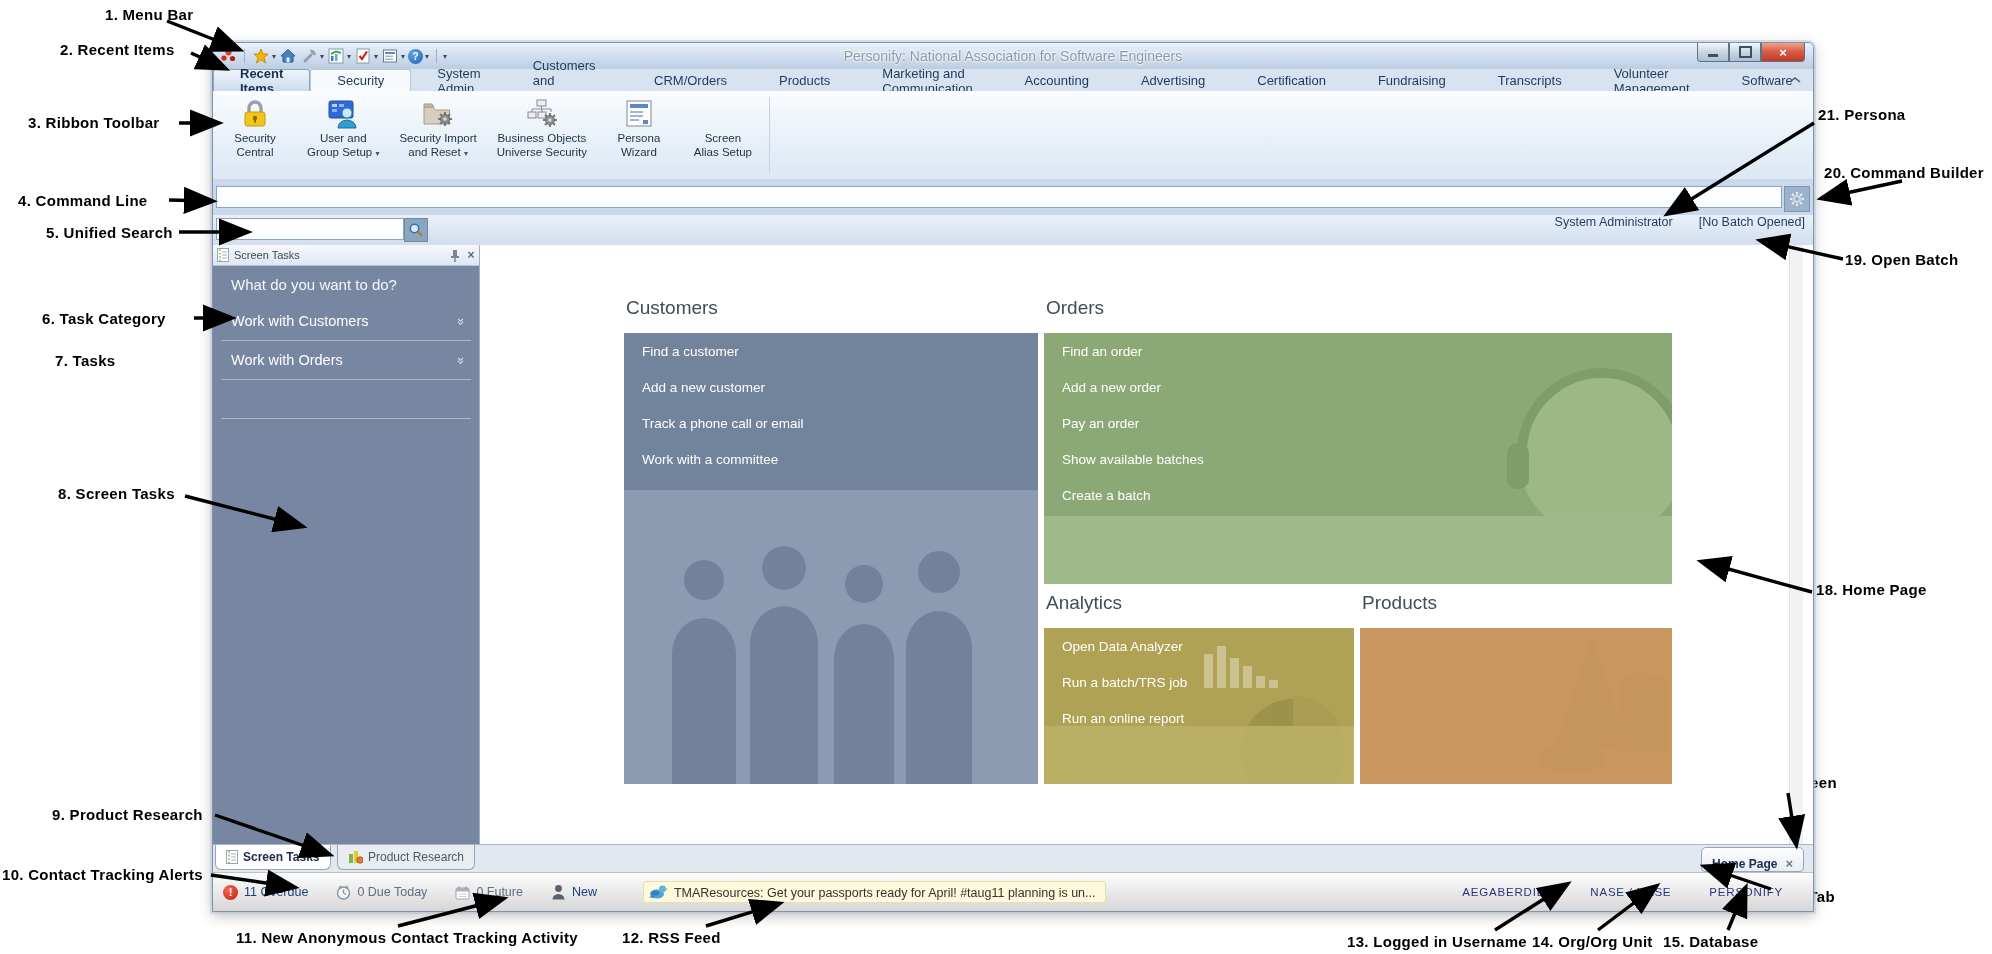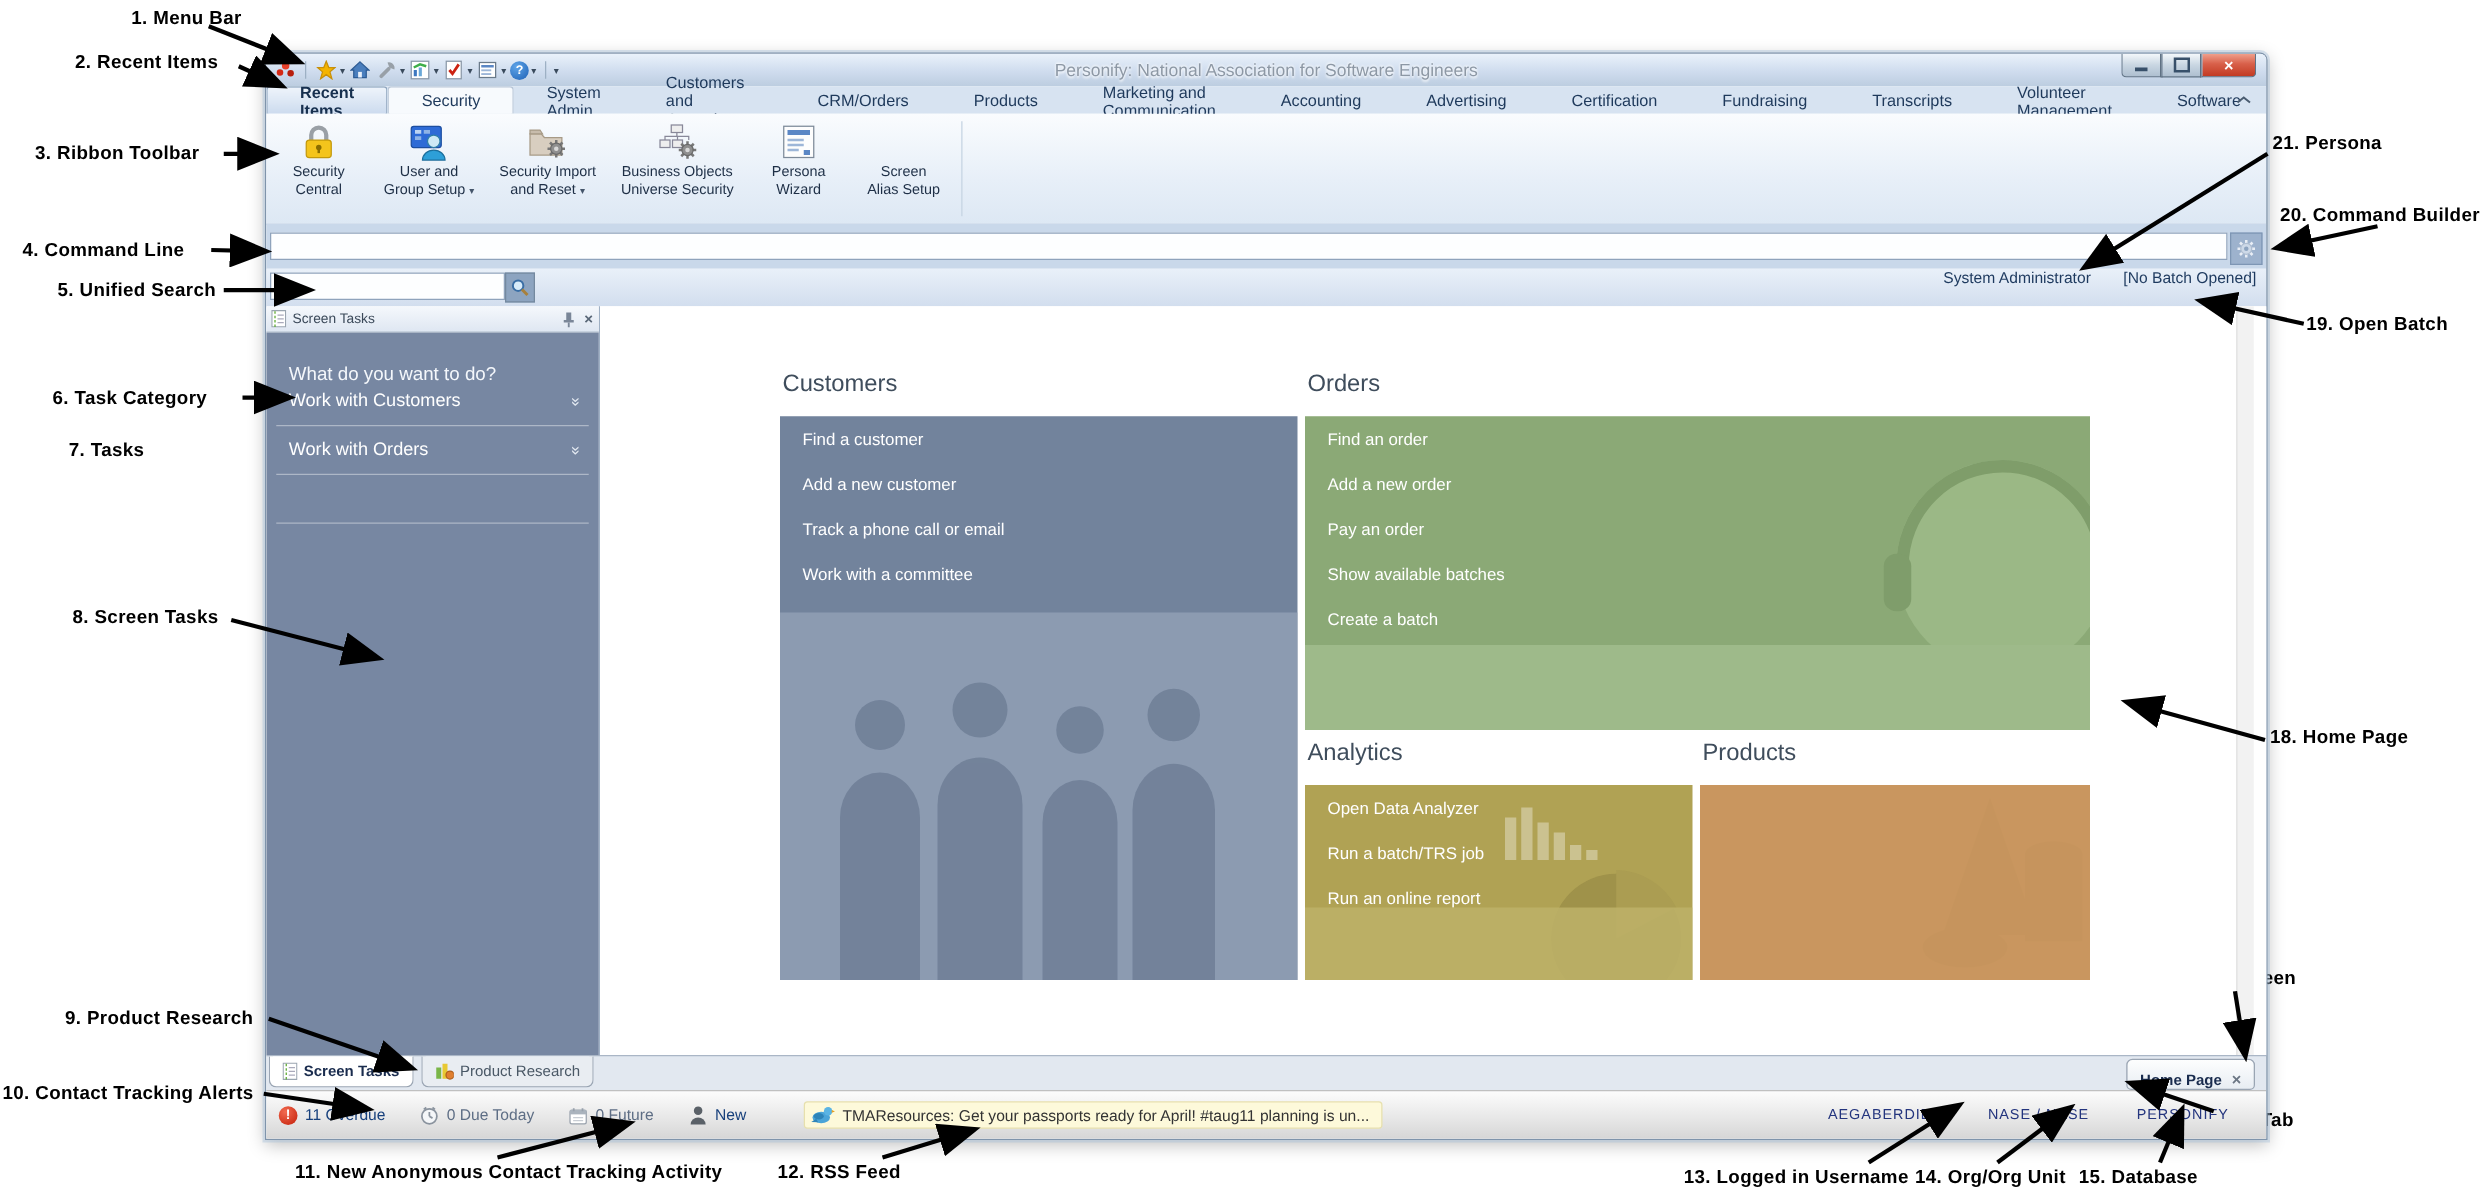--- a/index.html
+++ b/index.html
@@ -62,21 +62,21 @@
   
   .main{position:absolute;left:0;top:202px;width:100%;height:599px;background:#fff;}
   .taskpanel{position:absolute;left:0;top:0;width:266px;height:599px;border-right:1px solid #9fb0c4;}
   .tp-header{position:absolute;left:0;top:0;width:100%;height:20px;background:linear-gradient(#f5f8fc,#dfe7f2);
        border-bottom:1px solid #b7c3d4;display:flex;align-items:center;font-size:11px;color:#3c4a5a;}
   .tp-title{margin-left:5px;flex:1;}
   .tp-ico{margin-left:4px;display:flex;}
   .tp-btn{width:16px;height:16px;display:flex;align-items:center;justify-content:center;color:#5a6878;
        font-size:12px;font-weight:bold;}
   .tp-body{position:absolute;left:0;top:21px;width:100%;height:578px;background:#7787a2;}
-  .tp-question{position:absolute;left:18px;top:10px;font-size:15px;color:#f4f7fb;margin-top:15px;}
+  .tp-question{position:absolute;left:18px;top:10px;font-size:15px;color:#f4f7fb;}
   .tp-cat{position:absolute;left:0;width:100%;height:38px;display:flex;align-items:center;color:#fff;
        font-size:14.5px;padding-left:18px;box-sizing:border-box;cursor:default;}
   .tp-chev{position:absolute;right:14px;transform:rotate(90deg);font-size:13px;color:#e4eaf2;}
   .tp-div{position:absolute;left:8px;right:8px;height:1px;background:rgba(255,255,255,.4);}
   .content{position:absolute;left:267px;top:0;width:1469px;height:599px;background:#fff;}
   .sec-title{position:absolute;font-size:19px;color:#3f4d5c;}
   .sec-panel{position:absolute;display:flex;flex-direction:column;overflow:hidden;}
   .sec-items{position:relative;}
   .sec-item{height:36px;display:flex;align-items:center;padding-left:18px;color:#fff;font-size:13.5px;cursor:default;}
   .sec-band{position:relative;flex:1;overflow:hidden;}

